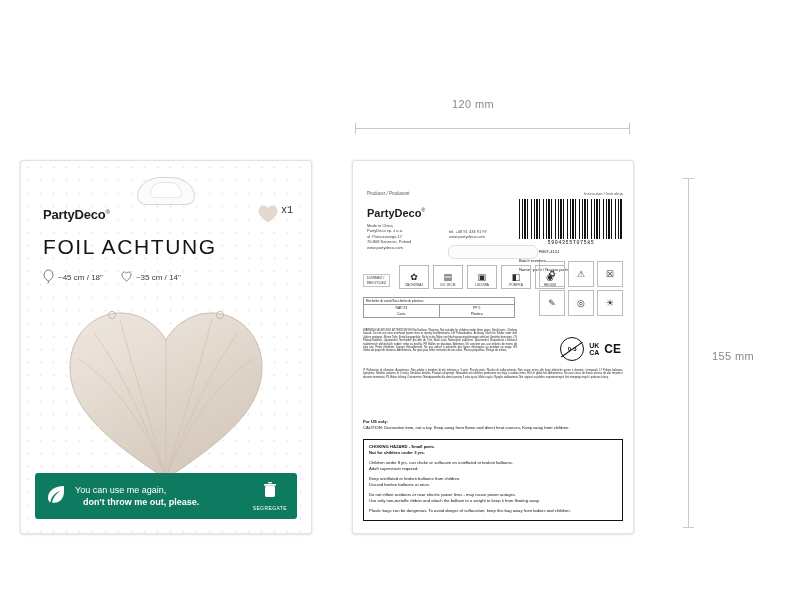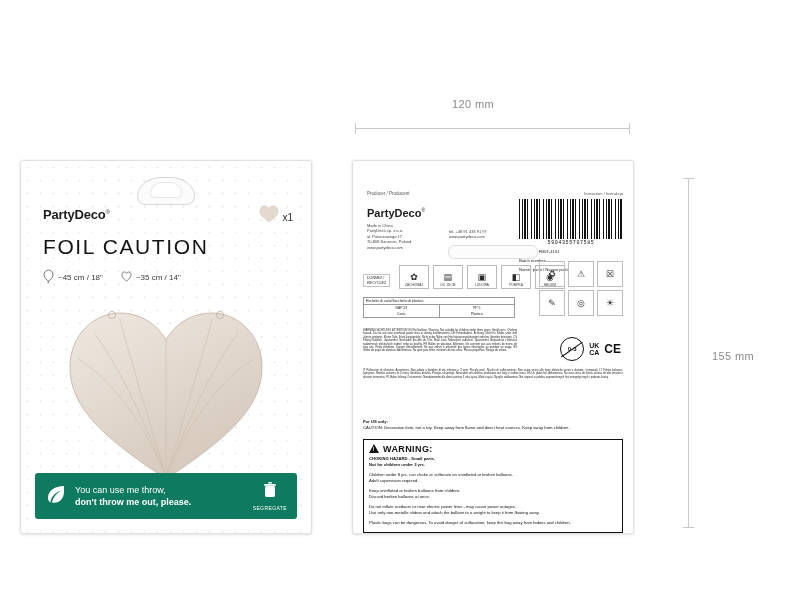--- a/index.html
+++ b/index.html
@@ -145,24 +145,25 @@
     font-size: 8px;
     color: #3a3a3a;
   }
   .size-item { display: flex; align-items: center; gap: 4px; }
 
   .qty-badge {
     position: absolute;
     right: 18px;
     top: 44px;
     display: flex;
-    align-items: flex-end;
+    align-items: flex-start;
     gap: 3px;
     font-size: 10px;
     color: #2b2b2b;
+    font-family: Liberation Mono, monospace;
   }
   .qty-heart {
     width: 20px; height: 18px;
     position: relative;
   }
   .qty-heart svg { display:block; }
 
   
   .balloon-wrap {
     position: absolute;
@@ -187,21 +188,21 @@
     align-items: center;
     padding: 0 10px;
     box-sizing: border-box;
     gap: 8px;
   }
   .eco-text {
     color: #ffffff;
     font-size: 9px;
     line-height: 12px;
   }
-  .eco-text .l2 { font-weight: bold; }
+  .eco-text .l2 { font-weight: bold; margin-left: 8px; }
   .eco-right {
     margin-left: auto;
     display: flex;
     flex-direction: column;
     align-items: center;
     gap: 2px;
     color: #ffffff;
   }
   .eco-right .cap { font-size: 5px; letter-spacing: 0.4px; }
 
@@ -479,21 +480,21 @@
 <div class="dim-line-h"></div>
 <div class="dim-label dim-height-label">155 mm</div>
 <div class="dim-line-v"></div>
 
 <div class="pack pack-front">
   <div class="dots"></div>
   <div class="euro-hole"></div>
 
   <div class="brand"><span>PartyDeco</span><sup>®</sup></div>
 
-  <div class="front-title">FOIL CAUTION</div>
+  <div class="front-title">FOIL ACHTUNG</div>
 
   <div class="size-row">
     <div class="size-item">
       <span>
         <svg width="11" height="15" viewBox="0 0 11 15">
             <path d="M5.5 1 C8 1 10 3.2 10 6 C10 9 7.5 10.8 5.5 12 C3.5 10.8 1 9 1 6 C1 3.2 3 1 5.5 1 Z" fill="none" stroke="#444" stroke-width="0.7"></path>
             <path d="M5.5 12 L5 14.5" stroke="#444" stroke-width="0.7" fill="none"></path>
           </svg>
       </span>
       <span>~45 cm / 18"</span>
@@ -542,21 +543,21 @@
     </svg>
   </div>
 
   <div class="eco-strip">
     <span>
       <svg width="22" height="22" viewBox="0 0 22 22">
           <path d="M19 3 C9 3 3 8 3 15 C3 17 4 18.6 5.4 19.4 C6 14 10 9.6 16 7.8 C11.4 10.4 8 14.6 7 19.6 C13.6 21 19 16.4 19 8.6 Z" fill="#ffffff"></path>
         </svg>
     </span>
     <span class="eco-text">
-      <span class="l1">You can use me throw,</span><br>
+      <span class="l1">You can use me again,</span><br>
       <span class="l2">don't throw me out, please.</span>
     </span>
     <span class="eco-right">
       <span>
         <svg width="16" height="18" viewBox="0 0 16 18">
             <rect x="3" y="5" width="10" height="11" rx="1.4" fill="#ffffff"></rect>
             <rect x="2" y="3" width="12" height="1.8" rx="0.9" fill="#ffffff"></rect>
             <rect x="6" y="1" width="4" height="1.6" rx="0.8" fill="#ffffff"></rect>
           </svg>
       </span>
@@ -650,24 +651,20 @@
   <div class="warn-multilang">WARNING! ACHTUNG! ATTENTION! EN Foil balloon. Warning. Not suitable for children under three years. Small parts. Choking hazard. Do not use near overhead power lines or during thunderstorms. DE Folienballons. Achtung. Nicht für Kinder unter drei Jahren geeignet. Kleine Teile. Erstickungsgefahr. Nicht in der Nähe von Hochspannungsleitungen oder bei Gewitter benutzen. CS Fóliový balónek. Upozornění. Nevhodné pro děti do 3 let. Malé části. Nebezpečí zadušení. Upozornění. Nepoužívat v blízkosti nadzemních elektrických vedení nebo za bouřky. FR Ballon en plastique. Attention. Ne convient pas aux enfants de moins de trois ans. Petits éléments. Danger d'étouffement. Ne pas utiliser à proximité des lignes électriques ou pendant un orage. ES Globo de papel de aluminio. Advertencia. No apto para niños menores de tres años. Piezas pequeñas. Riesgo de asfixia.</div>
 
   <div class="smalltext-block">IT Palloncino di alluminio. Avvertenza. Non adatto a bambini di età inferiore a 3 anni. Piccole parti. Rischio di soffocamento. Non usare vicino alle linee elettriche aeree o durante i temporali. LT Folinis balionas. Įspėjimas. Netinka vaikams iki 3 metų. Smulkios detalės. Pavojus užspringti. Nenaudoti arti elektros perdavimo oro linijų ir audros metu. ES Un globo foil. Advertencia. No usar cerca de líneas aéreas de alta tensión o durante tormentas. PL Balon foliowy. Ostrzeżenie. Nieodpowiedni dla dzieci poniżej 3 roku życia. Małe części. Ryzyko zadławienia. Nie używać w pobliżu napowietrznych linii energetycznych i podczas burzy.</div>
 
   <div class="us-block">
     <div class="us-head">For US only:</div>
     <div>CAUTION: Decorative item, not a toy. Keep away from flame and direct heat sources. Keep away from children.</div>
   </div>
 
   <div class="warning-panel">
-    <div class="warning-head">
-      <span class="tri"></span>
-      <span>WARNING:</span>
-    </div>
     <div class="warn-sub">CHOKING HAZARD - Small parts.</div>
     <div class="warn-sub">Not for children under 3 yrs.</div>
     <div class="warn-para" style="white-space:pre-line;">Children under 8 yrs. can choke or suffocate on uninflated or broken balloons.
 Adult supervision required.</div>
     <div class="warn-para" style="white-space:pre-line;">Keep uninflated or broken balloons from children.
 Discard broken balloons at once.</div>
     <div class="warn-para" style="white-space:pre-line;">Do not inflate outdoors or near electric power lines - may cause power outages.
 Use only non-metallic ribbon and attach the balloon to a weight to keep it from floating away.</div>
     <div class="warn-para" style="white-space:pre-line;">Plastic bags can be dangerous. To avoid danger of suffocation, keep this bag away from babies and children.</div>
   </div>

